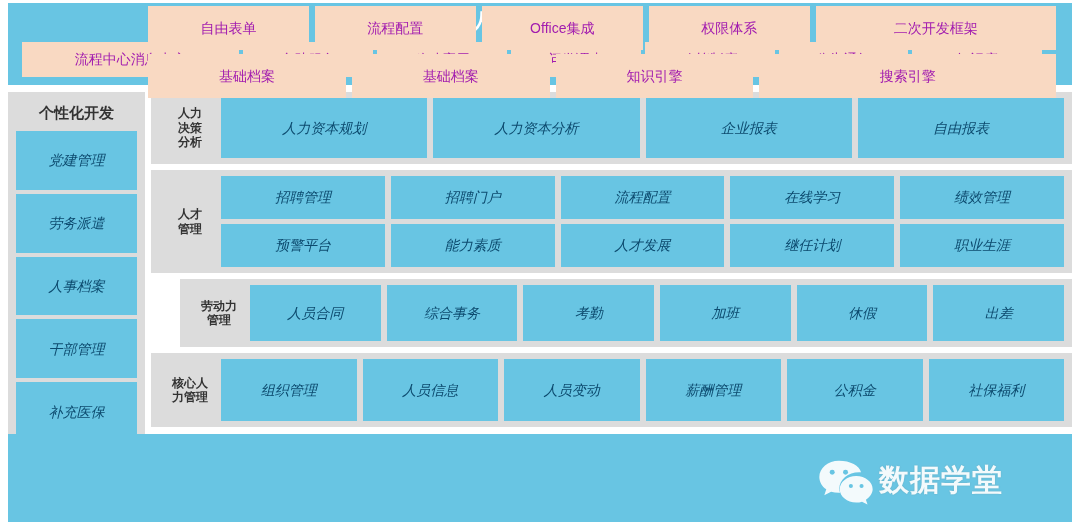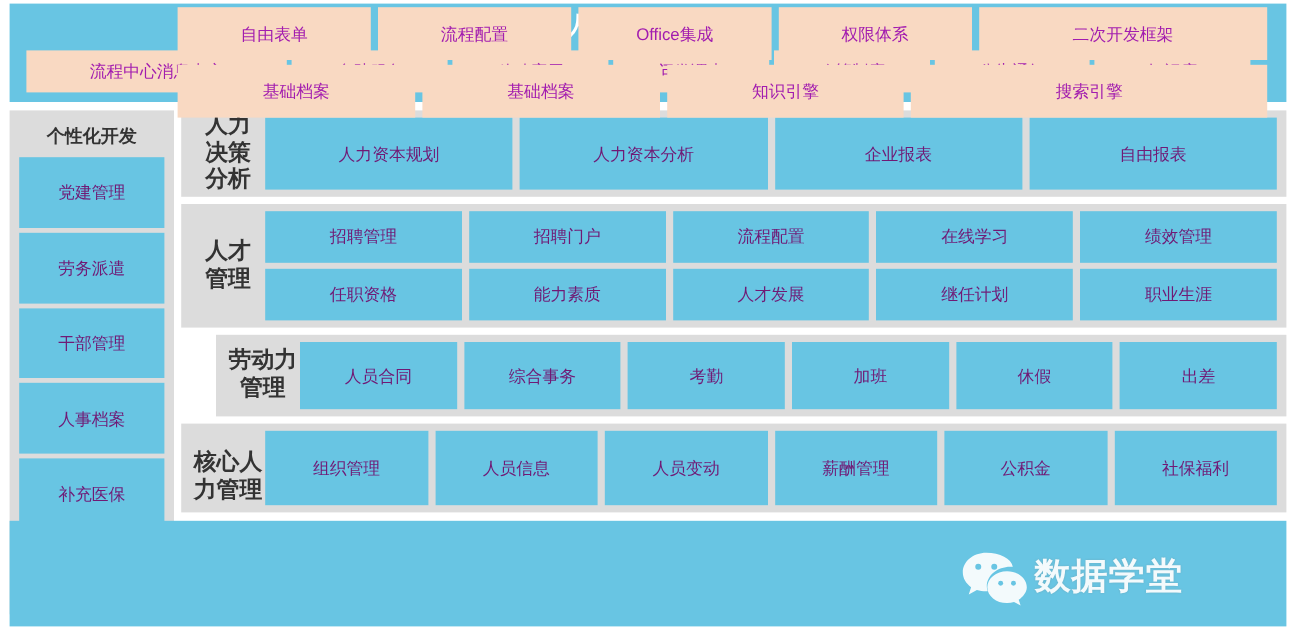--- a/index.html
+++ b/index.html
@@ -11,29 +11,30 @@
     width: 1080px;
     height: 527px;
     font-family: "Liberation Sans", "DejaVu Sans", sans-serif;
     overflow: hidden;
     position: relative;
   }
 
   
   .tile {
     background: #68c5e3;
-    color: #701a75;
+    color: #0c4a6e;
     display: flex;
     align-items: center;
     justify-content: center;
     text-align: center;
     line-height: 1.15;
     font-size: 14px;
     box-sizing: border-box;
     padding: 2px 4px;
+    font-style: italic;
   }
   .tile-peach {
     background: #f9d9c2;
     color: #a21caf;
     display: flex;
     align-items: center;
     justify-content: center;
     text-align: center;
     line-height: 1.15;
     font-size: 14px;
@@ -120,21 +121,21 @@
     background: #dcdcdc;
     display: flex;
     align-items: center;
     box-sizing: border-box;
     padding: 6px 8px;
   }
   .group-label {
     width: 62px;
     flex: 0 0 62px;
     text-align: center;
-    font-size: 19px;
+    font-size: 12px;
     font-weight: bold;
     color: #333333;
     line-height: 1.2;
   }
   .group-rows {
     flex: 1;
     display: flex;
     flex-direction: column;
     gap: 5px;
     height: 100%;
@@ -143,21 +144,21 @@
   .group-row {
     display: flex;
     gap: 6px;
     flex: 1;
   }
   .group-row .tile { flex: 1; }
 
   #group-decision { height: 72px; }
   #group-talent   { height: 103px; }
   #group-labor    { height: 68px; margin-left: 29px; }
-  #group-core     { height: 74px; align-items: flex-end; }
+  #group-core     { height: 74px; }
   #group-decision .group-rows { padding: 4px 0; }
   #group-decision .tile { font-size: 14px; }
 
   
   #bottom-block {
     position: absolute;
     left: 8px;
     top: 434px;
     width: 1064px;
     height: 88px;
@@ -178,21 +179,21 @@
     flex: 1;
     display: flex;
     gap: 6px;
   }
   .bottom-row .tile-peach { flex: 1; font-size: 14px; }
   .bottom-row .bottom-wide { flex: 1.52; }
 
   
   #watermark {
     position: absolute;
-    left: 800px;
+    left: 817px;
     top: 452px;
     width: 250px;
     height: 62px;
     pointer-events: none;
     opacity: 0.92;
     text-align: center;
   }
   #watermark-text {
     position: absolute;
     left: 62px;
@@ -229,22 +230,22 @@
     <div class="tile-peach nav-item">知识库</div>
   </div>
 
 <div id="middle-band">
 
   <div id="left-panel" class="side-panel">
     <div class="side-panel-title">个性化开发</div>
     <div id="left-panel-items" style="flex:1;display:flex;flex-direction:column;">
         <div class="tile">党建管理</div>
         <div class="tile">劳务派遣</div>
+        <div class="tile">人事档案</div>
         <div class="tile">干部管理</div>
-        <div class="tile">人事档案</div>
         <div class="tile">补充医保</div>
         <div class="tile">民主评议</div>
       </div>
   </div>
 
   <div id="center-column">
       <div class="group" id="group-decision">
         <div class="group-label">人力<br>决策<br>分析</div>
         <div class="group-rows">
           <div class="group-row">
@@ -259,21 +260,21 @@
         <div class="group-label">人才<br>管理</div>
         <div class="group-rows">
           <div class="group-row">
             <div class="tile">招聘管理</div>
             <div class="tile">招聘门户</div>
             <div class="tile">流程配置</div>
             <div class="tile">在线学习</div>
             <div class="tile">绩效管理</div>
           </div>
           <div class="group-row">
-            <div class="tile">任职资格</div>
+            <div class="tile">预警平台</div>
             <div class="tile">能力素质</div>
             <div class="tile">人才发展</div>
             <div class="tile">继任计划</div>
             <div class="tile">职业生涯</div>
           </div>
         </div>
       </div>
       <div class="group" id="group-labor">
         <div class="group-label">劳动力<br>管理</div>
         <div class="group-rows">

